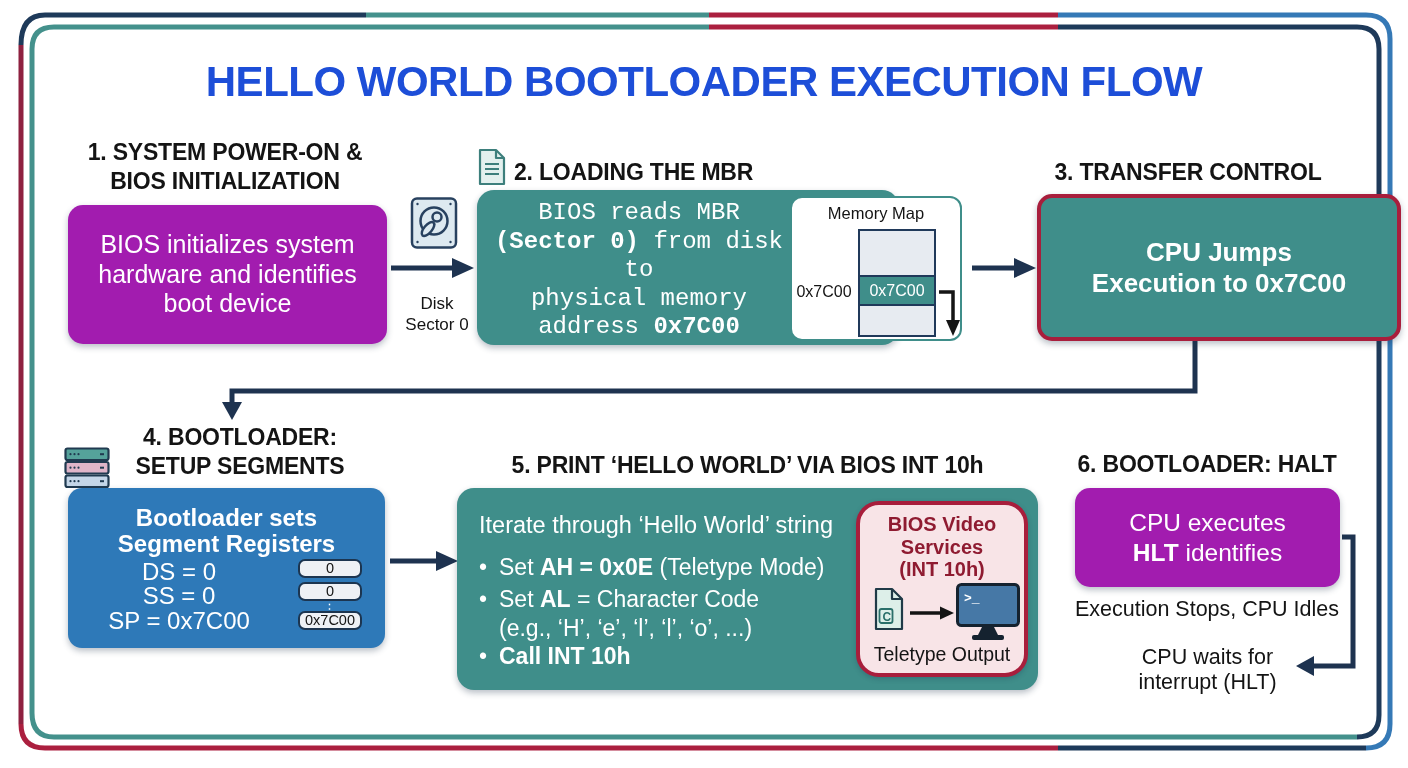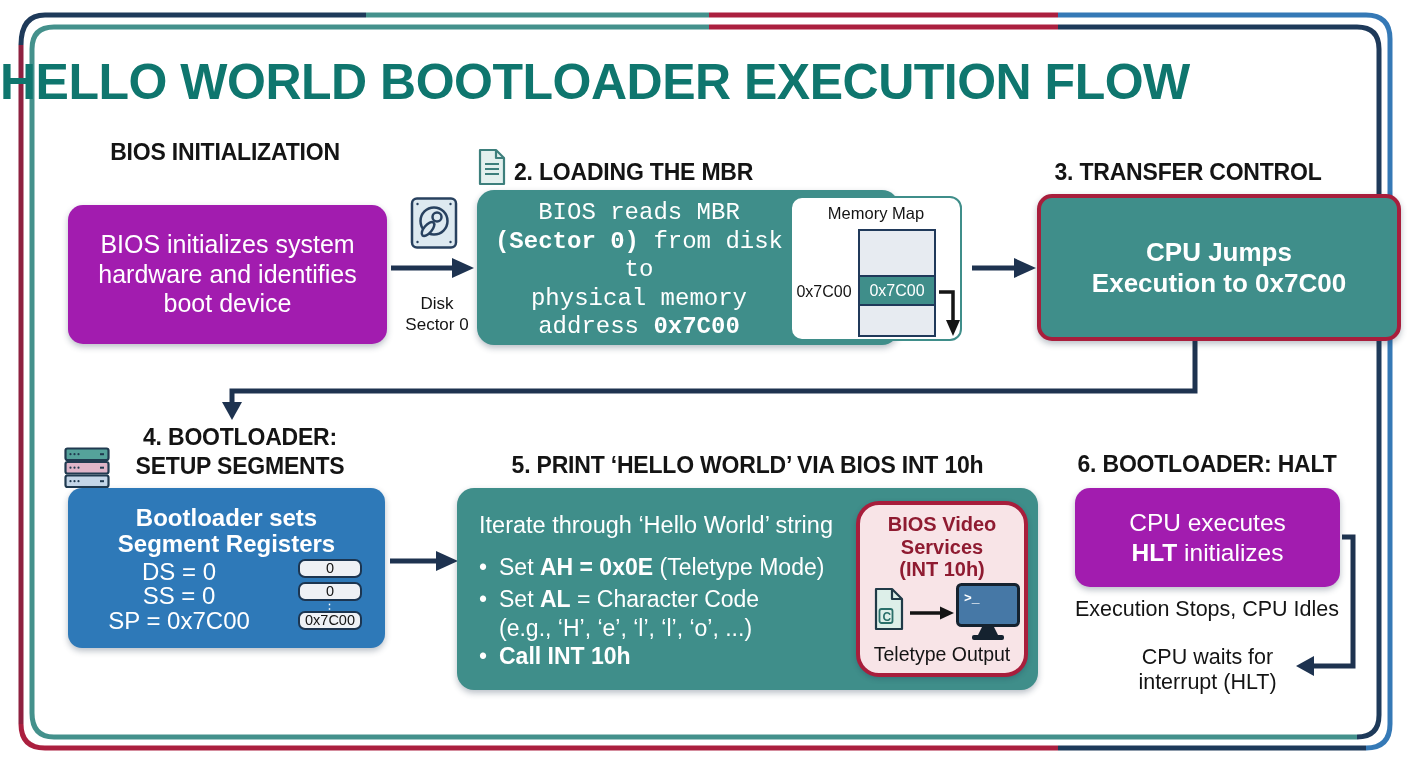--- a/index.html
+++ b/index.html
@@ -1,22 +1,22 @@
 <!DOCTYPE html>
 <html><head>
 <meta charset="utf-8">
 <style>
   html,body{margin:0;padding:0;background:#ffffff;}
   .canvas{position:relative;width:1408px;height:768px;background:#ffffff;overflow:hidden;
           font-family:"Liberation Sans", sans-serif;color:#141414;}
   .abs{position:absolute;}
   svg{display:block;}
   .layer{position:absolute;left:0;top:0;}
-  .title{position:absolute;left:0;top:57px;width:100%;
-         font-size:50px;line-height:50px;font-weight:bold;color:#0f766e;letter-spacing:-0.5px;}
+  .title{position:absolute;left:0;top:57px;width:100%;text-align:center;
+         font-size:42px;line-height:50px;font-weight:bold;color:#1d4ed8;letter-spacing:-0.5px;}
   .stephead{position:absolute;font-size:23px;line-height:28.5px;font-weight:bold;color:#141414;
             text-align:center;letter-spacing:-0.2px;}
   .box{position:absolute;border-radius:15px;color:#ffffff;box-shadow:0 3px 6px rgba(25,45,70,.3);}
   .navy{background:#a21caf;}
   .teal{background:#3f8e8a;}
   .blue{background:#2e79b8;}
   .center-flex{display:flex;align-items:center;justify-content:center;text-align:center;}
   .b1text{font-size:25px;line-height:29.5px;}
   .b2text{position:absolute;left:12px;top:6px;bottom:0;width:300px;display:flex;align-items:center;
           justify-content:center;text-align:center;font-size:24px;line-height:28.5px;}
@@ -90,20 +90,21 @@
       <line x1="390" y1="561" x2="436" y2="561"></line>
       <polygon points="436,551 458,561 436,571" stroke="none"></polygon>
       <path d="M1342,537 H1353 V666 H1314" fill="none"></path>
       <polygon points="1314,656 1314,676 1296,666" stroke="none"></polygon>
     </g>
   </svg>
 
   <div class="title">HELLO WORLD BOOTLOADER EXECUTION FLOW</div>
 
   <div class="stephead" style="left:60px;top:138px;width:330px;">
+    <div>1. SYSTEM POWER-ON &amp;</div>
     <div>BIOS INITIALIZATION</div>
   </div>
   <div class="box navy center-flex" style="left:68px;top:205px;width:319px;height:139px;">
     <div class="b1text">
       <div>BIOS initializes system</div>
       <div>hardware and identifies</div>
       <div>boot device</div>
     </div>
   </div>
 
@@ -235,21 +236,21 @@
       <path d="M26,44 h12 l4,8 h-20 z" fill="#15222f"></path>
       <rect x="16" y="52" width="32" height="5" rx="2" fill="#15222f"></rect>
     </svg>
     <div class="bioscaption">Teletype Output</div>
   </div>
 
   <div class="stephead" style="left:1057px;top:450px;width:300px;">6. BOOTLOADER: HALT</div>
   <div class="box navy center-flex" style="left:1075px;top:488px;width:265px;height:99px;">
     <div class="b6text">
       <div>CPU executes</div>
-      <div><b>HLT</b><span> initializes</span></div>
+      <div><b>HLT</b><span> identifies</span></div>
     </div>
   </div>
   <div class="note" style="left:1058px;top:597px;width:298px;">Execution Stops, CPU Idles</div>
   <div class="note" style="left:1095px;top:645px;width:225px;">
     <div>CPU waits for</div>
     <div>interrupt (HLT)</div>
   </div>
 
 </div>
 

